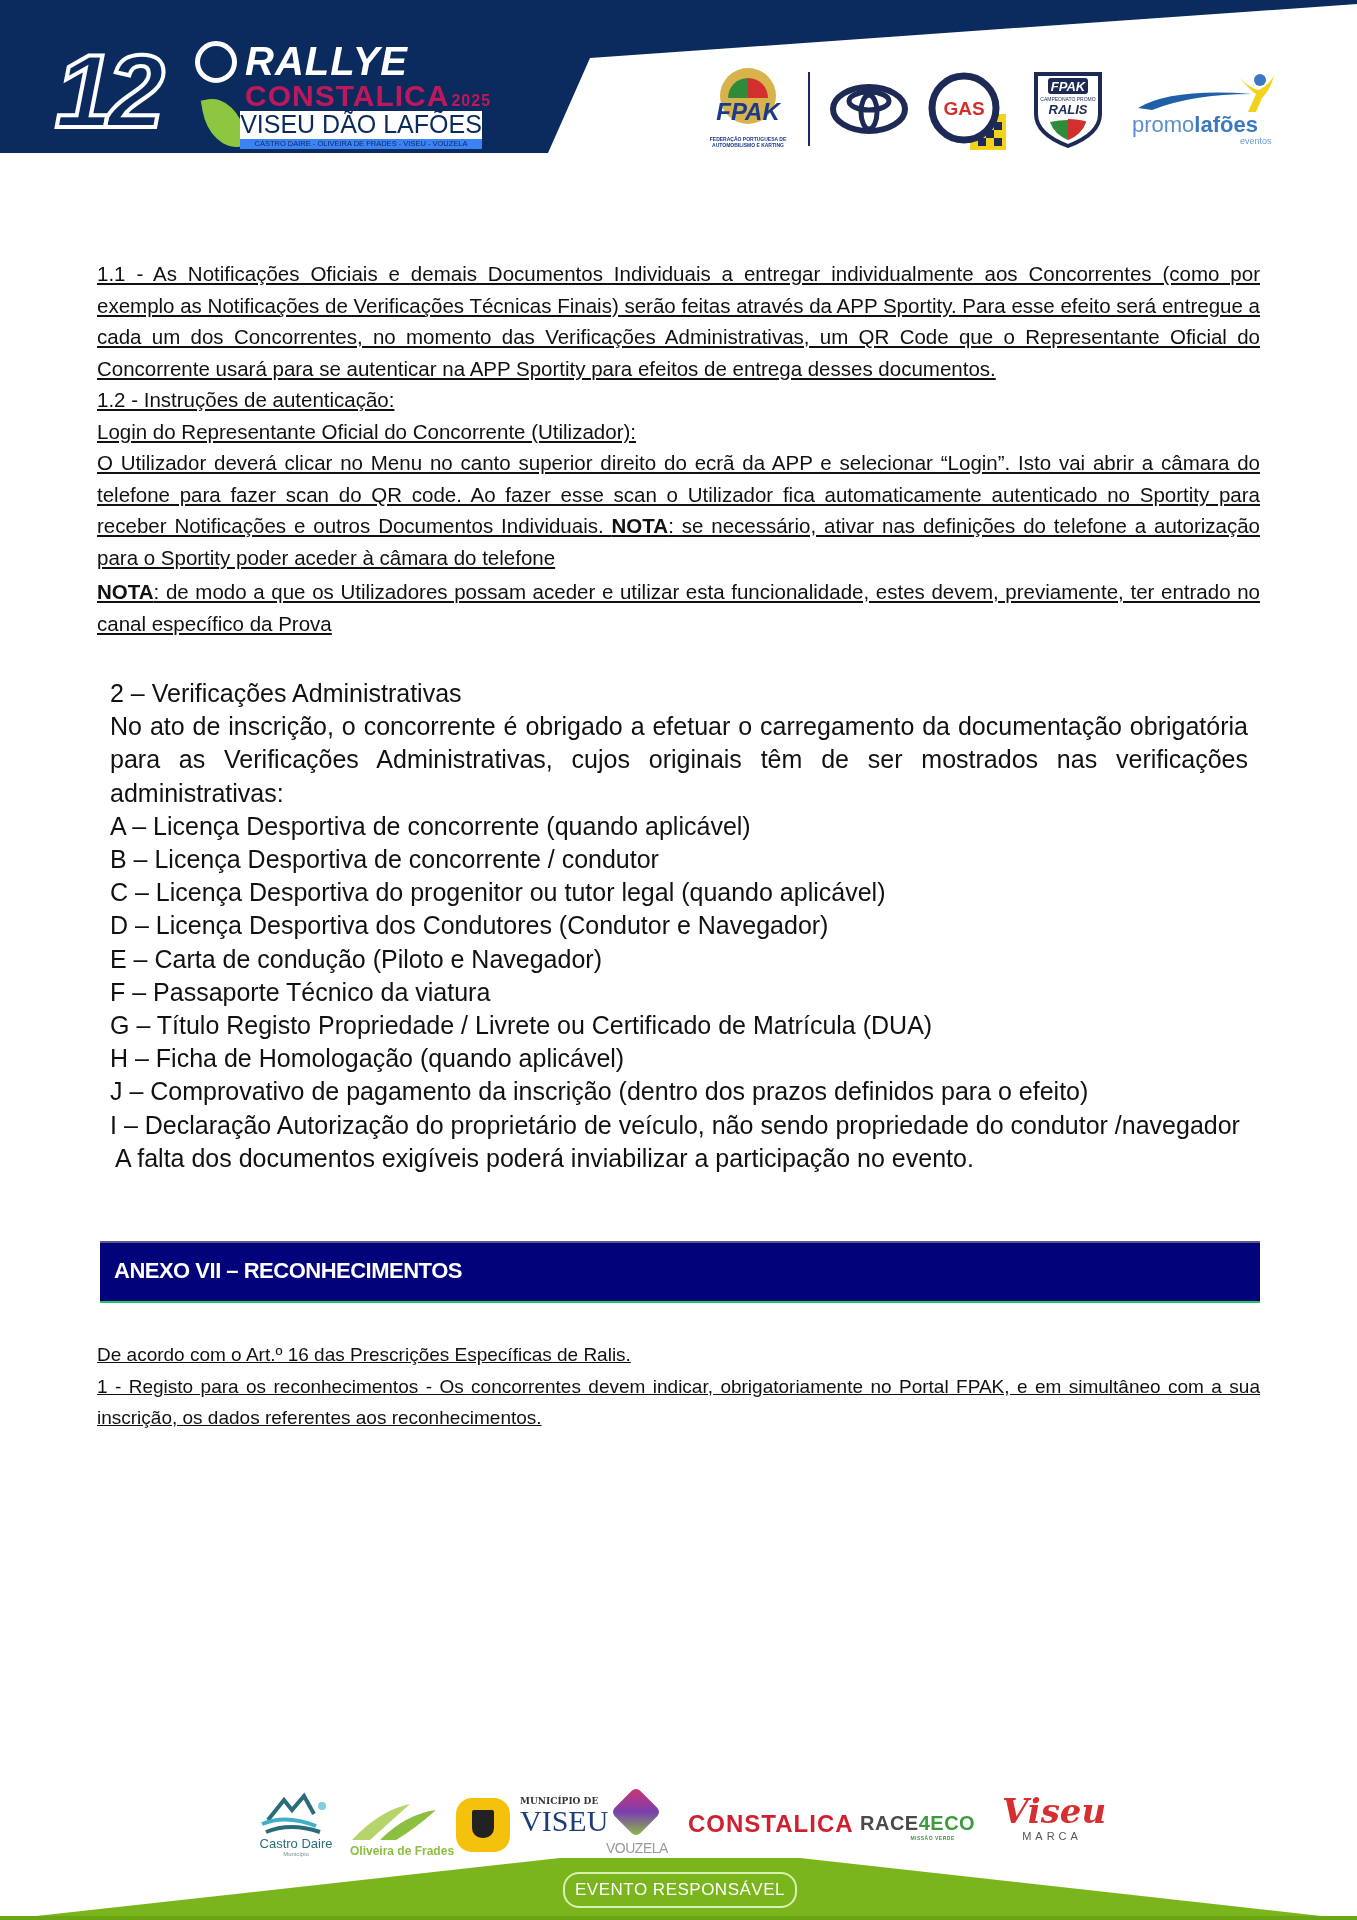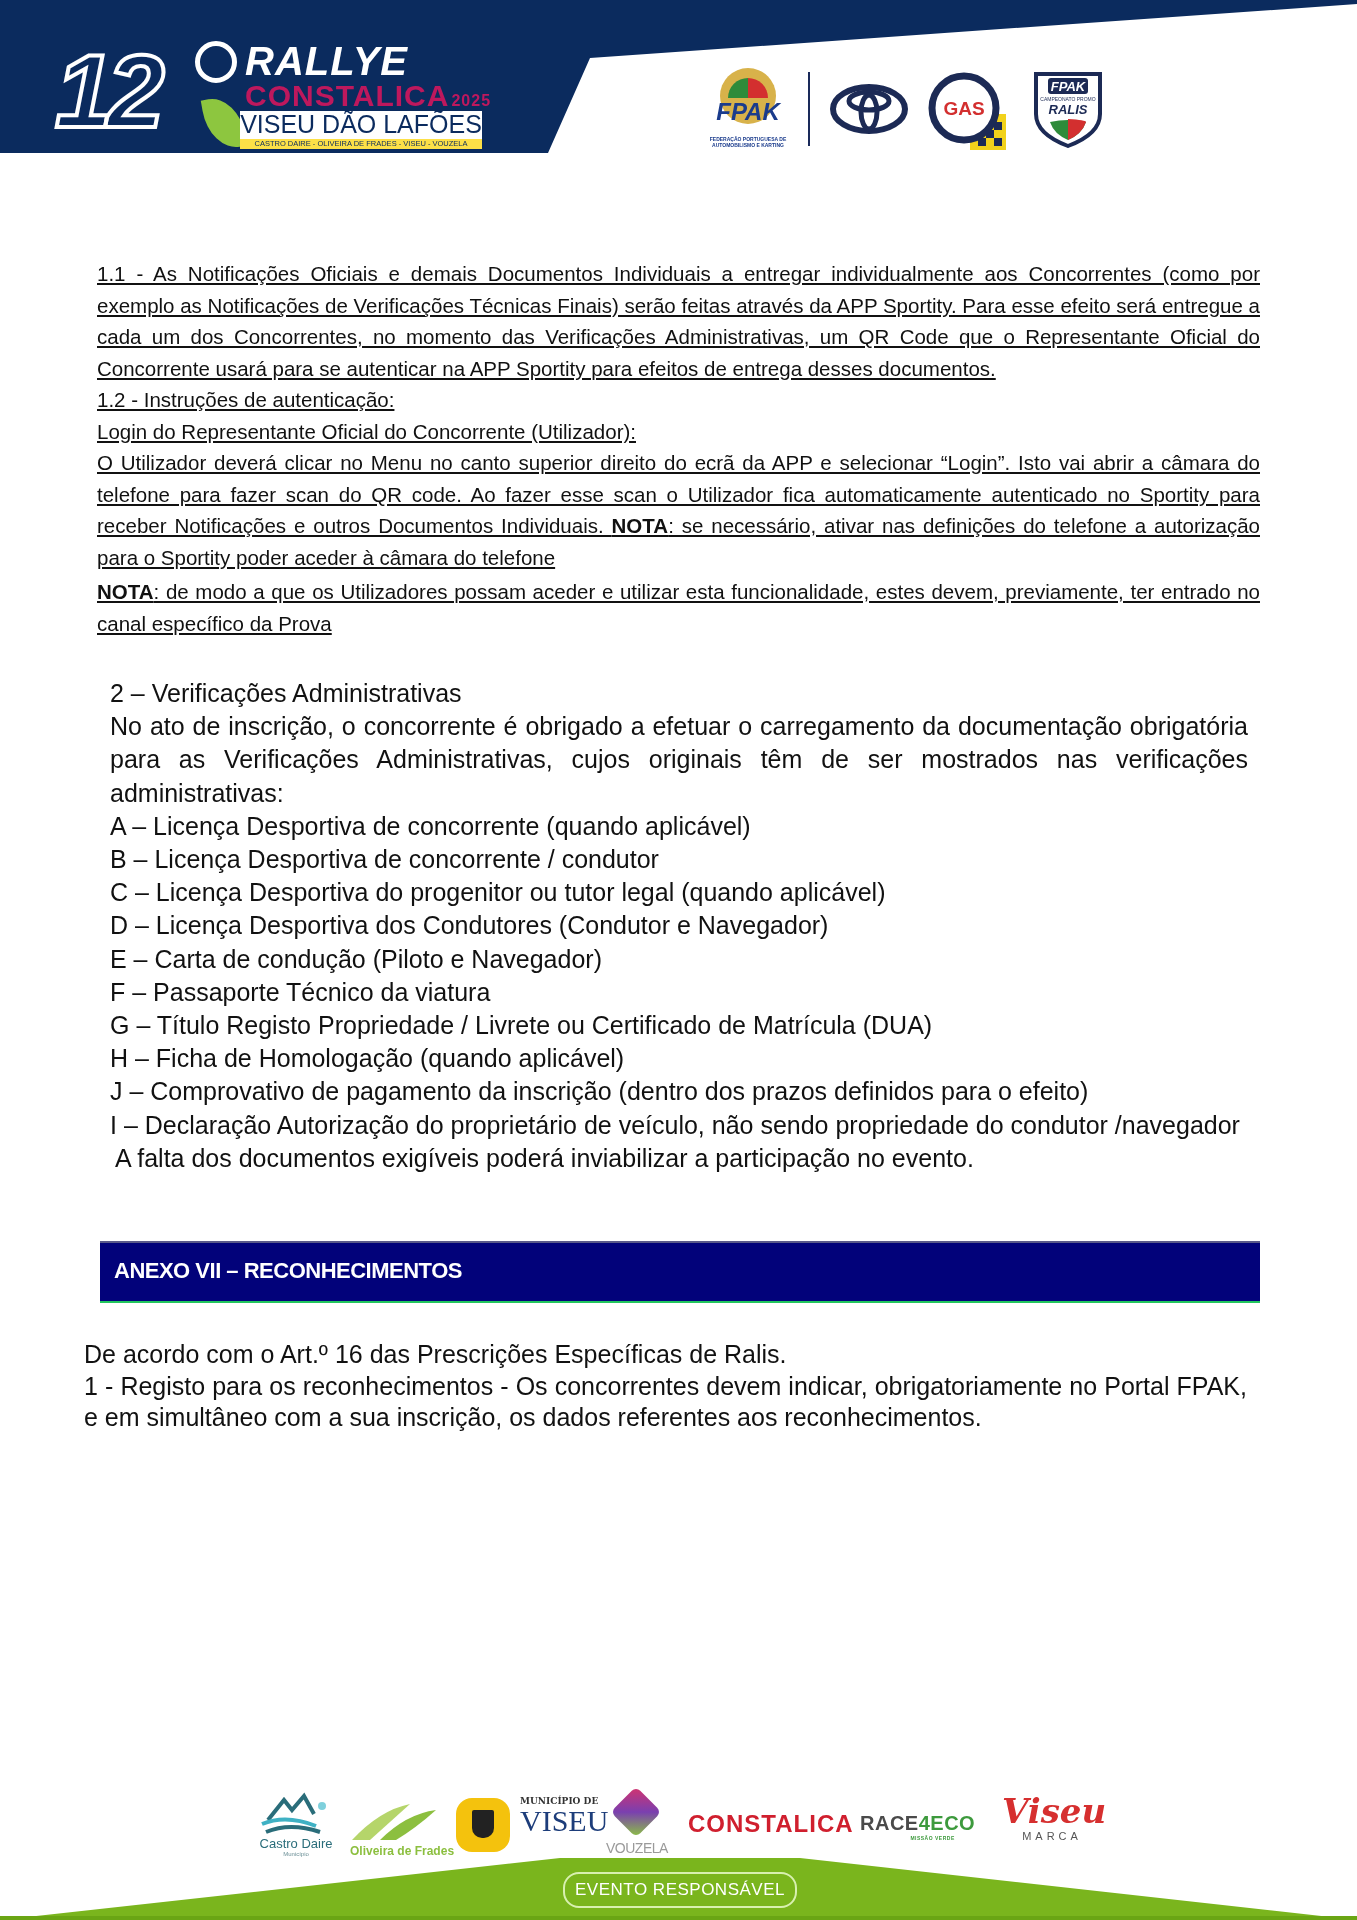--- a/index.html
+++ b/index.html
@@ -32,21 +32,21 @@
     position: absolute; left: 190px; top: 44px; font-size: 30px; font-weight: bold; color: #be185d;
     letter-spacing: 1px;
   }
   .logo-year { font-size: 16px; margin-left: 2px; }
   .logo-viseu {
     position: absolute; left: 185px; top: 76px; width: 242px; height: 30px; background: #ffffff;
     color: #0b2b5e; font-weight: normal; font-size: 25px; line-height: 26px; text-align: center;
   }
   .logo-towns {
     position: absolute; left: 185px; top: 104px; width: 242px; font-size: 7.5px; color: #0b2b5e;
-    text-align: center; background: #fde047; line-height: 10px;
+    text-align: center; background: #3b82f6; line-height: 10px;
   }
   .sponsors-top { position: absolute; top: 62px; left: 700px; width: 640px; height: 90px; }
   .sp { position: absolute; }
   .sp-fpak { left: 12px; top: 6px; width: 72px; height: 80px; text-align: center; }
   .sp-fpak .ring { width: 56px; height: 56px; margin: 0 auto; border-radius: 50%; background: #d8b24a;
     position: relative; }
   .sp-fpak .ring:after { content: ""; position: absolute; left: 8px; top: 10px; width: 40px; height: 20px;
     background: linear-gradient(90deg, #2e8b3a 50%, #d32f2f 50%); border-radius: 20px 20px 0 0; }
   .sp-fpak .txt { position: absolute; left: 0; top: 30px; width: 72px; font-weight: bold; font-style: italic;
     font-size: 24px; color: #1a3b8c; }
@@ -69,21 +69,21 @@
   .sec2 p { margin: 0; }
   .sec2 .note { padding-left: 5px; }
 
   .annex-bar {
     position: absolute; left: 100px; top: 1241px; width: 1160px; height: 58px; background: #02027a;
     border-top: 2px solid #5a5a8a; border-bottom: 2px solid #22c55e;
   }
   .annex-title { position: absolute; left: 14px; top: 15px; color: #ffffff; font-weight: bold; font-size: 22px;
     letter-spacing: -0.5px; }
 
-  .sec3 { position: absolute; left: 84px; top: 1339px; width: 1163px; font-size: 25px; line-height: 31.5px; }
+  .sec3 { position: absolute; left: 97px; top: 1339px; width: 1163px; font-size: 19px; line-height: 31.5px; text-decoration: underline; }
   .sec3 p { margin: 0; }
 
   
   .footer-logos { position: absolute; left: 250px; top: 1790px; width: 870px; height: 80px; }
   .fl { position: absolute; }
   .fl-castro { left: 6px; top: 2px; width: 80px; height: 70px; text-align: center; }
   .fl-castro .name { position: absolute; left: 0; top: 44px; width: 80px; font-size: 13px; color: #2a6d7a; text-align: center; }
   .fl-castro .sub { position: absolute; left: 0; top: 59px; width: 80px; font-size: 6px; color: #6b8f96; }
   .fl-oliveira { left: 100px; top: 10px; width: 90px; height: 60px; }
   .fl-oliveira .name { position: absolute; left: 0; top: 44px; font-size: 12px; color: #8cbf3f; font-weight: bold; white-space: nowrap; }
@@ -160,20 +160,29 @@
       <svg width="76" height="80" viewBox="0 0 76 80">
         <path d="M6 6 L70 6 L70 46 Q70 66 38 78 Q6 66 6 46 Z" fill="#ffffff" stroke="#1c2a55" stroke-width="4"></path>
         <rect x="18" y="10" width="40" height="16" rx="3" fill="#1c2a55"></rect>
         <text x="38" y="23" text-anchor="middle" font-family="Liberation Sans, sans-serif" font-style="italic" font-weight="bold" font-size="13" fill="#ffffff">FPAK</text>
         <text x="38" y="33" text-anchor="middle" font-family="Liberation Sans, sans-serif" font-size="5" fill="#1c2a55">CAMPEONATO PROMO</text>
         <text x="38" y="46" text-anchor="middle" font-family="Liberation Sans, sans-serif" font-style="italic" font-weight="bold" font-size="13" fill="#1c2a55">RALIS</text>
         <path d="M20 54 Q38 50 56 54 Q52 66 38 72 Q24 66 20 54 Z" fill="#2e8b3a"></path>
         <path d="M38 51 Q56 52 56 54 Q52 66 38 72 Z" fill="#d32f2f"></path>
       </svg>
     </div>
+    <div class="sp sp-promo">
+      <svg width="150" height="44" viewBox="0 0 150 44" style="position:absolute;left:0;top:0">
+        <path d="M6 36 Q40 16 120 22 Q60 22 20 38 Z" fill="#1e5fa8"></path>
+        <circle cx="128" cy="8" r="6" fill="#3a78c2"></circle>
+        <path d="M108 6 Q118 18 124 22 L116 40 L124 40 L130 26 Q138 18 142 4 Q134 16 126 18 Q118 16 108 6 Z" fill="#f2d21b"></path>
+      </svg>
+      <div class="promo-txt"><span>promo</span><b>lafões</b></div>
+      <div class="promo-sub">eventos</div>
+    </div>
   </div>
 </div>
 
 <div class="content">
   <p class="just">1.1 - As Notificações Oficiais e demais Documentos Individuais a entregar individualmente aos Concorrentes (como por exemplo as Notificações de Verificações Técnicas Finais) serão feitas através da APP Sportity. Para esse efeito será entregue a cada um dos Concorrentes, no momento das Verificações Administrativas, um QR Code que o Representante Oficial do Concorrente usará para se autenticar na APP Sportity para efeitos de entrega desses documentos.</p>
   <p>1.2 - Instruções de autenticação:</p>
   <p>Login do Representante Oficial do Concorrente (Utilizador):</p>
   <p class="just"><span>O Utilizador deverá clicar no Menu no canto superior direito do ecrã da APP e selecionar “Login”. Isto vai abrir a câmara do telefone para fazer scan do QR code. Ao fazer esse scan o Utilizador fica automaticamente autenticado no Sportity para receber Notificações e outros Documentos Individuais. </span><b>NOTA</b><span>: se necessário, ativar nas definições do telefone a autorização para o Sportity poder aceder à câmara do telefone</span></p>
   <p class="just" style="margin-top:3px"><b>NOTA</b><span>: de modo a que os Utilizadores possam aceder e utilizar esta funcionalidade, estes devem, previamente, ter entrado no canal específico da Prova</span></p>
 </div>

